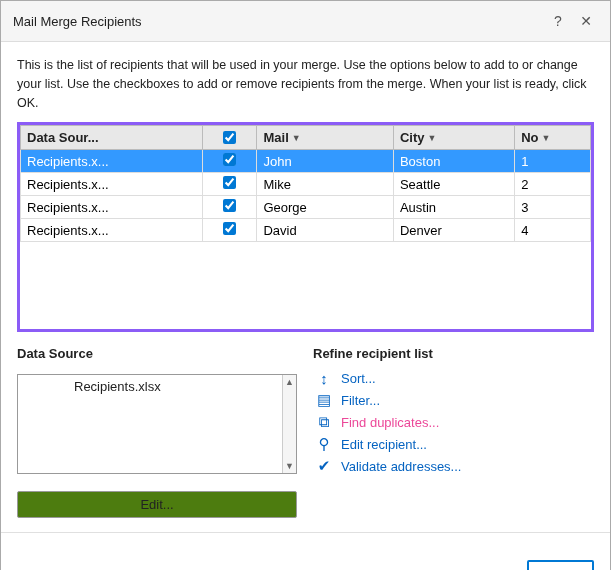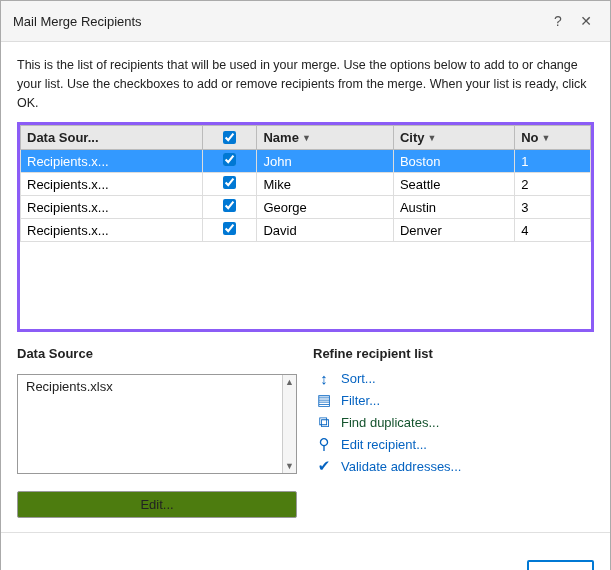--- a/index.html
+++ b/index.html
@@ -159,20 +159,21 @@
       position: relative;
       min-height: 100px;
       max-height: 130px;
       overflow-y: auto;
     }
     .datasource-list-item {
       padding: 4px 8px;
       font-size: 13px;
       color: #222;
       cursor: pointer;
+      margin-left: 48px;
     }
     .scrollbar-mock {
       position: absolute;
       right: 0;
       top: 0;
       bottom: 0;
       width: 14px;
       background: #f5f5f5;
       border-left: 1px solid #ccc;
       display: flex;
@@ -276,21 +277,21 @@
                 <span>Data Sour...</span>
               </div>
             </th>
             <th class="col-check">
               <div class="th-inner" style="justify-content:center;">
                 <input type="checkbox" checked="" style="">
               </div>
             </th>
             <th class="col-name">
               <div class="th-inner">
-                <span>Name</span>
+                <span>Mail</span>
                 <span class="th-arrow">▼</span>
               </div>
             </th>
             <th class="col-city">
               <div class="th-inner">
                 <span>City</span>
                 <span class="th-arrow">▼</span>
               </div>
             </th>
             <th class="col-no">
@@ -367,21 +368,21 @@
             <div class="refine-link">
     <span class="refine-icon" style="font-size:15px;">↕</span>
     <span class="link-text" style="color:#0563c1;">Sort...</span>
   </div>
             <div class="refine-link">
     <span class="refine-icon" style="font-size:15px;">▤</span>
     <span class="link-text" style="color:#0563c1;">Filter...</span>
   </div>
             <div class="refine-link">
     <span class="refine-icon" style="font-size:15px;">⧉</span>
-    <span class="link-text" style="color:#14532d;">Find duplicates...</span>
+    <span class="link-text" style="color:#ec4899;">Find duplicates...</span>
   </div>
             <div class="refine-link">
     <span class="refine-icon" style="font-size:15px;">⚲</span>
     <span class="link-text" style="color:#0563c1;">Edit recipient...</span>
   </div>
             <div class="refine-link">
     <span class="refine-icon" style="font-size:15px;">✔</span>
     <span class="link-text" style="color:#0563c1;">Validate addresses...</span>
   </div>
           </div>

